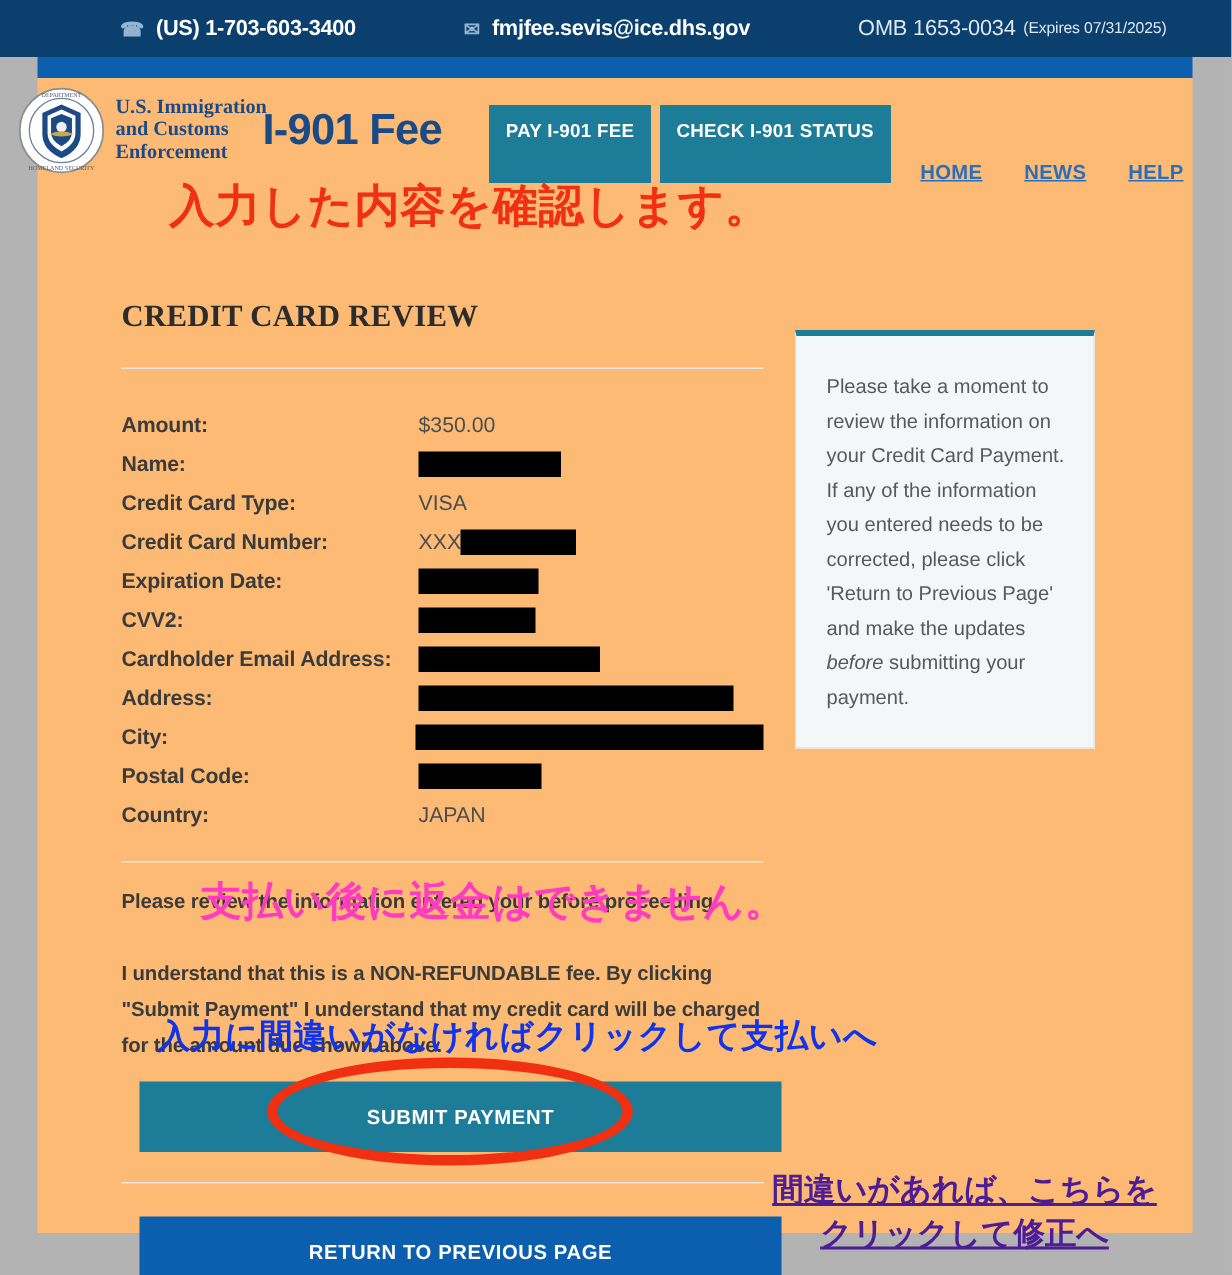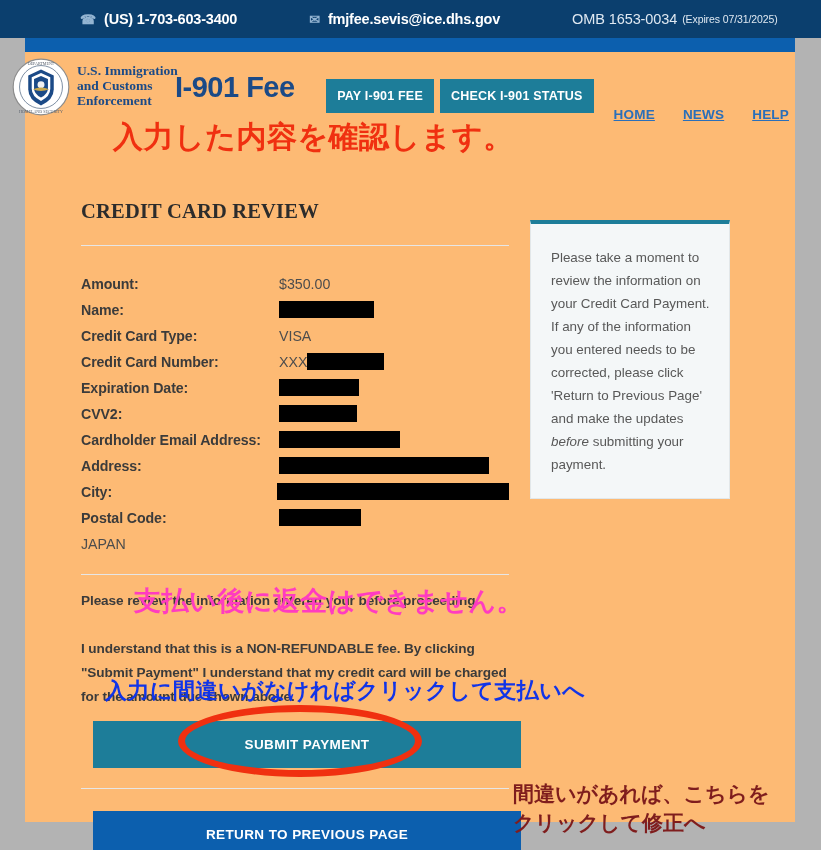--- a/index.html
+++ b/index.html
@@ -99,21 +99,20 @@
     left: 150px; top: 19px;
     font-size: 29px;
     font-weight: bold;
     color: #1b4a87;
     letter-spacing: -0.5px;
   }
   .nav {
     position: absolute;
     right: -8px; top: 18px;
     display: flex;
-    align-items: center;
     gap: 0;
   }
   .navbtn {
     background: #1d7d99;
     color: #ffffff;
     font-size: 12.5px;
     font-weight: bold;
     letter-spacing: 0.2px;
     padding: 10px 11px;
     margin-right: 6px;
@@ -256,26 +255,27 @@
     letter-spacing: 0.5px;
   }
   .anno-blue1 {
     left: 105px; top: 676px;
     color: #1134e8;
     font-size: 22px;
     letter-spacing: 0.5px;
   }
   .anno-blue2 {
     left: 513px; top: 779px;
-    color: #7f1d1d;
+    color: #4c1d95;
     font-size: 21px;
     line-height: 29px;
-    text-align: left;
+    text-align: center;
     white-space: pre-line;
     width: 260px;
+    text-decoration: underline;
   }
   .ellipse {
     position: absolute;
     left: 178px; top: 705px;
     width: 230px; height: 58px;
     border: 7px solid #f03010;
     border-radius: 50%;
     pointer-events: none;
   }
 </style>
@@ -397,20 +397,21 @@
                 <span class="redact" style="width: 232px;"></span>
               </div>
             </div>
             <div class="frow">
               <div class="flabel">Postal Code:</div>
               <div class="fval">
                 <span class="redact" style="width: 82px;"></span>
               </div>
             </div>
             <div class="frow">
+              <div class="flabel">Country:</div>
               <div class="fval">
                 <span>JAPAN</span>
               </div>
             </div>
           </div>
 
         <hr class="sep" style="margin-top:22px;">
 
         <div class="notice">
           <p>Please review the information entered your before proceeding.</p>

